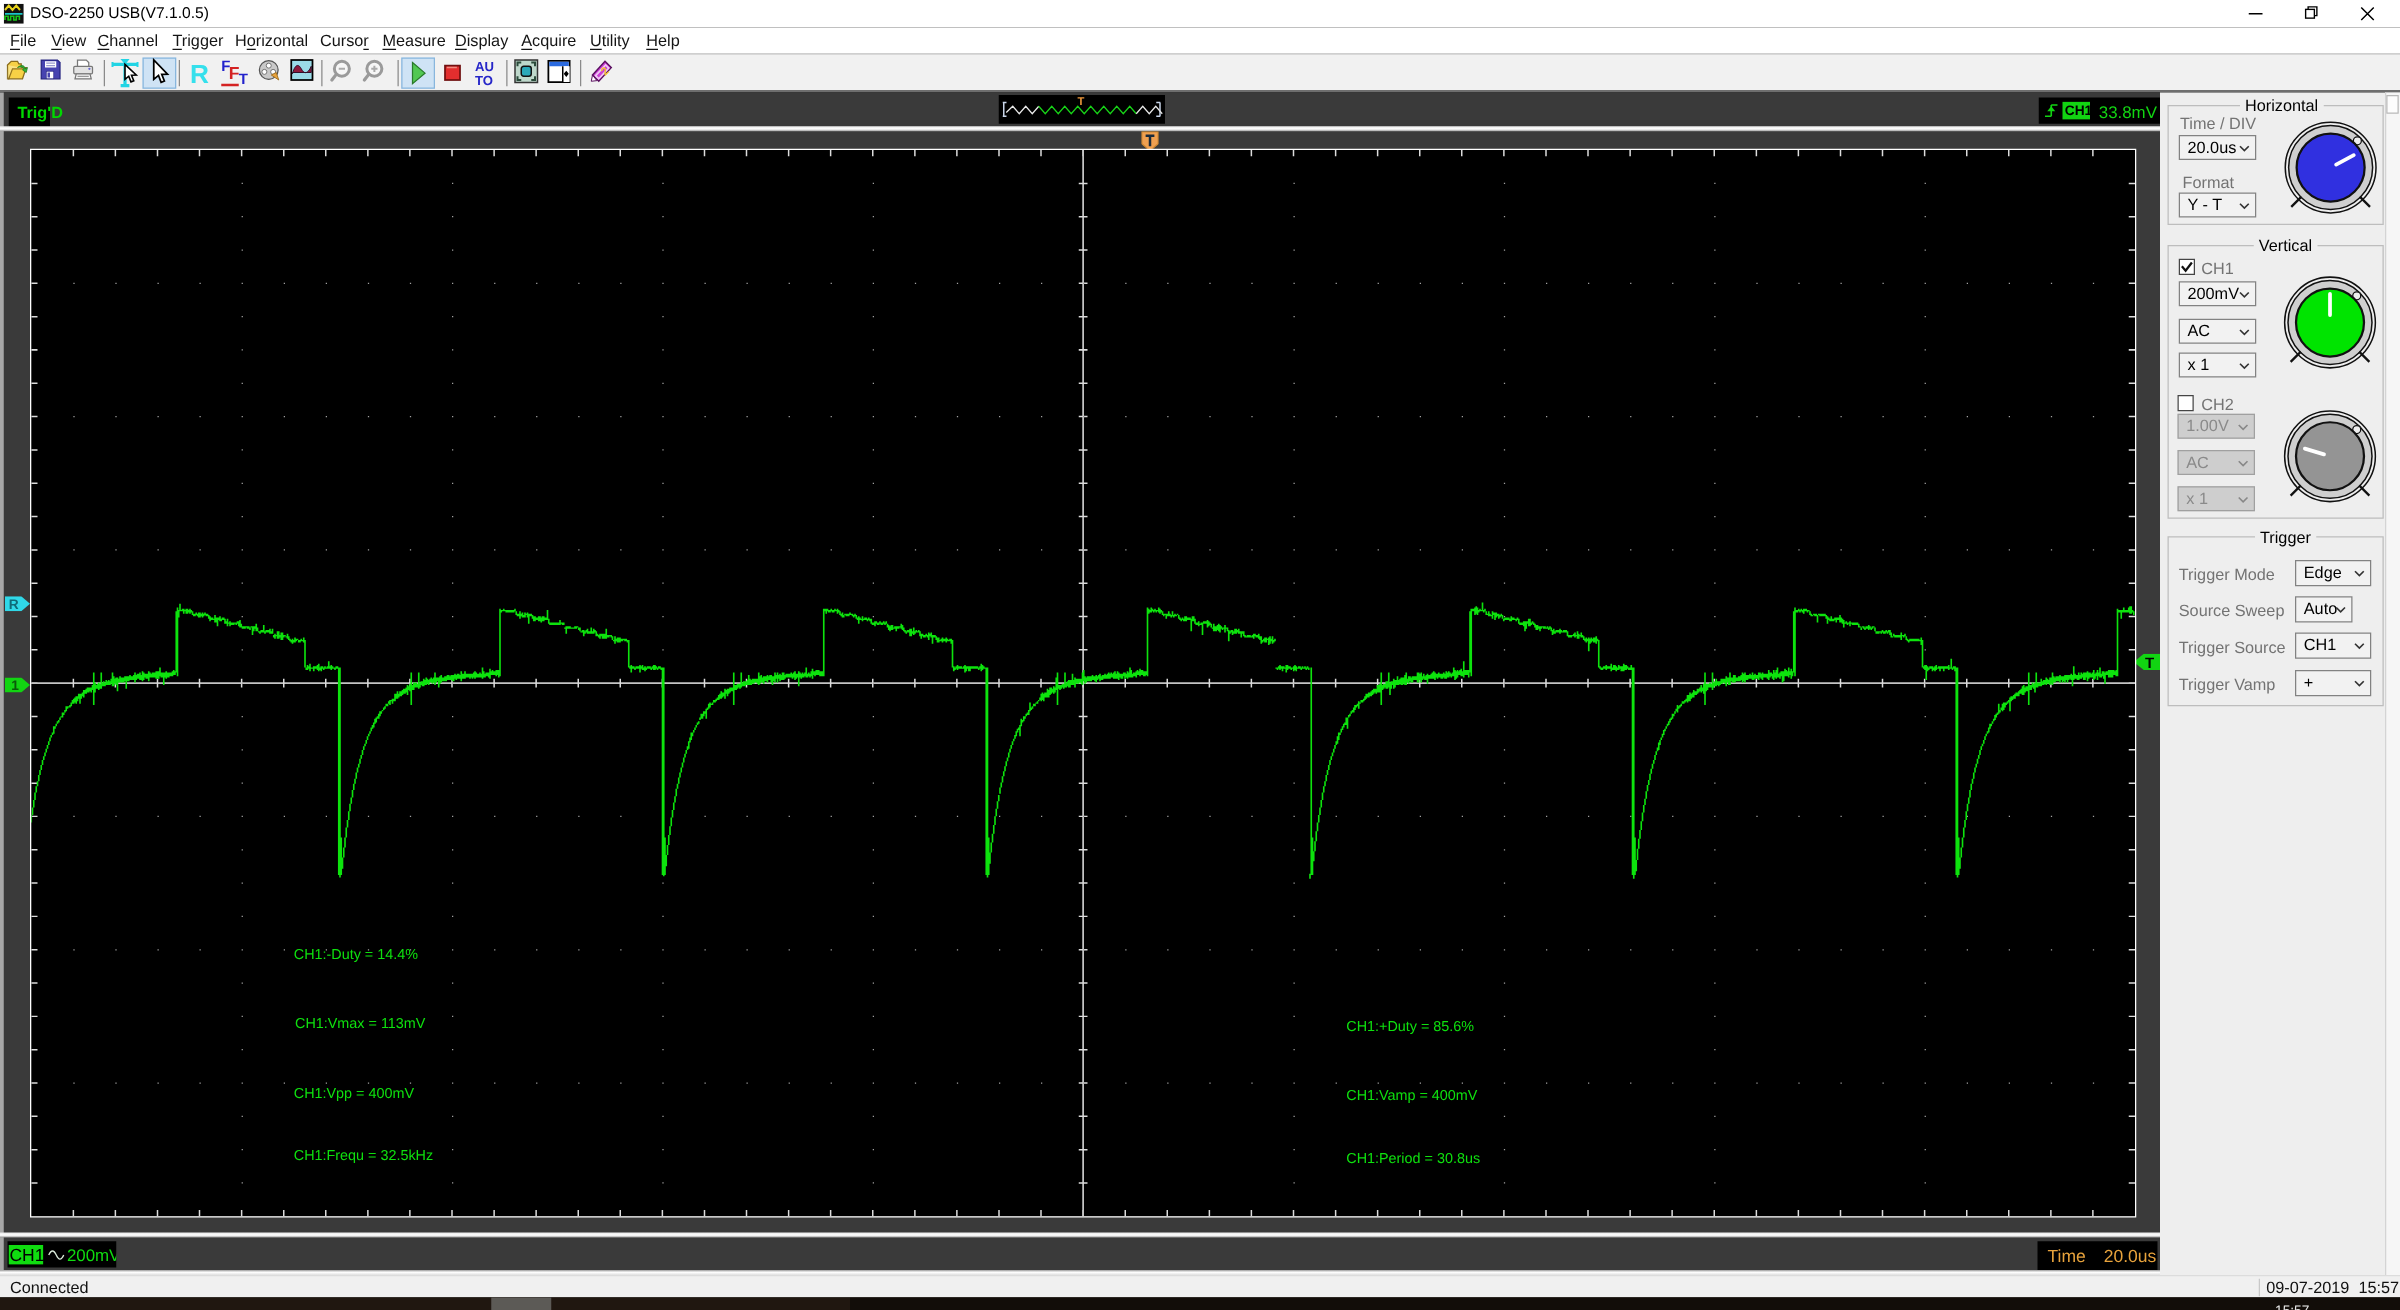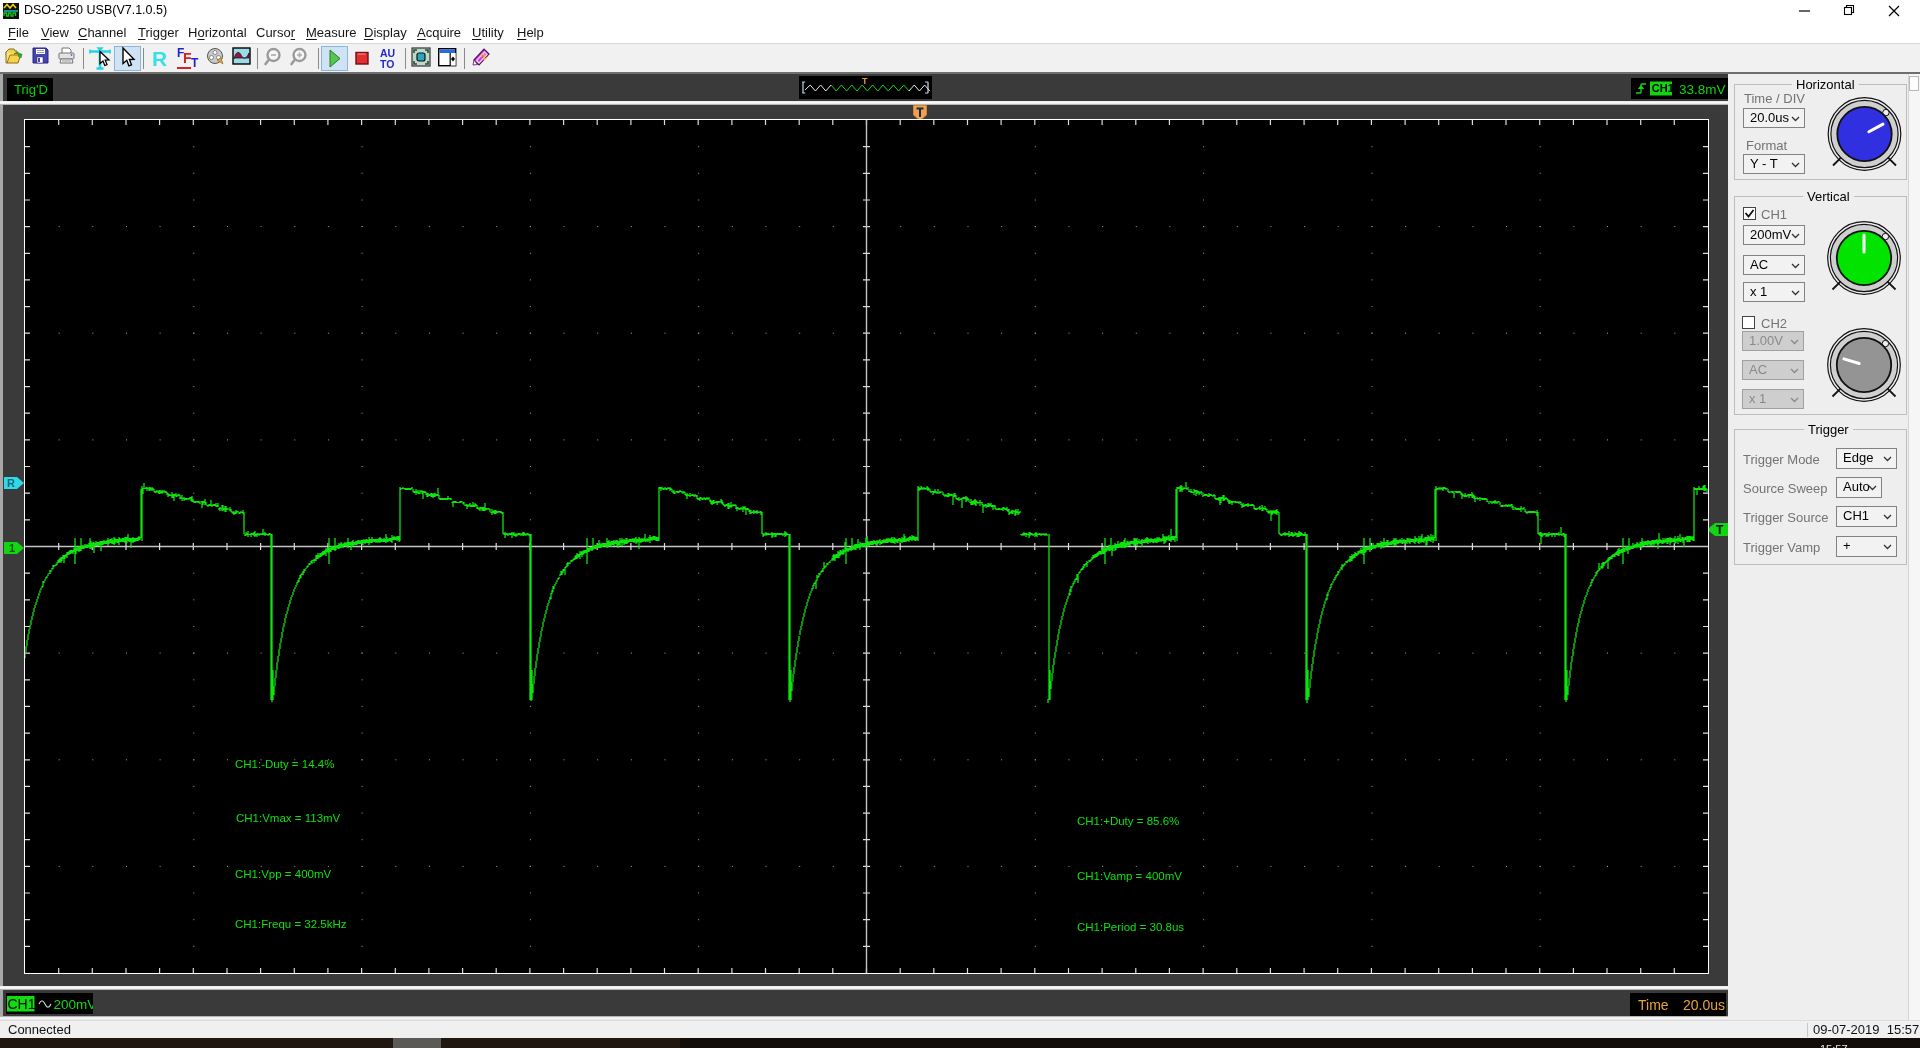--- a/index.html
+++ b/index.html
@@ -12,21 +12,21 @@
 .mi u{text-decoration:underline;text-underline-offset:2px;}
 #toolbar{left:0;top:43px;width:1920px;height:29px;background:#f1f1f1;border-top:1px solid #d8d8d8;}
 #tbline{left:0;top:72px;width:1920px;height:2px;background:#6e6e6e;}
 .tsep{position:absolute;top:4px;width:1px;height:21px;background:#8a8a8a;}
 .thl{position:absolute;background:#cfe3f5;border:1px solid #88b6dd;}
 #main{left:0;top:74px;width:1728px;height:946px;background:#3a3a3a;}
 #rightpanel{left:1728px;top:74px;width:192px;height:946px;background:#eeeeee;}
 #statusbar{left:0;top:1020px;width:1920px;height:18px;background:#f0f0f0;border-top:1px solid #dcdcdc;font-size:13px;color:#111;}
 #taskbar{left:0;top:1038px;width:1920px;height:10px;background:#17100b;}
 .blackbox{position:absolute;background:#000;}
-#trigd{left:7px;top:4px;width:46px;height:24px;color:#00d800;font-size:13px;line-height:24px;padding-left:7px;}
+#trigd{left:7px;top:4px;width:33px;height:24px;color:#00d800;font-size:13px;line-height:24px;padding-left:7px;font-weight:bold;}
 #previewbox{left:799px;top:2px;width:133px;height:23px;}
 #chinfo{left:1631px;top:4px;width:97px;height:21px;}
 #sep1{left:0;top:27px;width:1728px;height:4px;background:linear-gradient(#e8e8e8,#ffffff 55%,#9a9a9a);}
 #plot{left:25px;top:45.5px;width:1683px;height:853px;background:#000;outline:1px solid #ffffff;}
 #botsep{left:0;top:912px;width:1728px;height:4px;background:linear-gradient(#e8e8e8,#ffffff 55%,#9a9a9a);}
 #chbox{left:6px;top:918.5px;width:87px;height:21px;}
 #timebox{left:1630px;top:918.5px;width:96px;height:24px;}
 .gbox{position:absolute;border:1px solid #bdbdbd;}
 .glabel{position:absolute;background:#eeeeee;font-size:13px;color:#000;padding:0 4px;}
 .plabel{position:absolute;font-size:13px;color:#737373;white-space:nowrap;}

